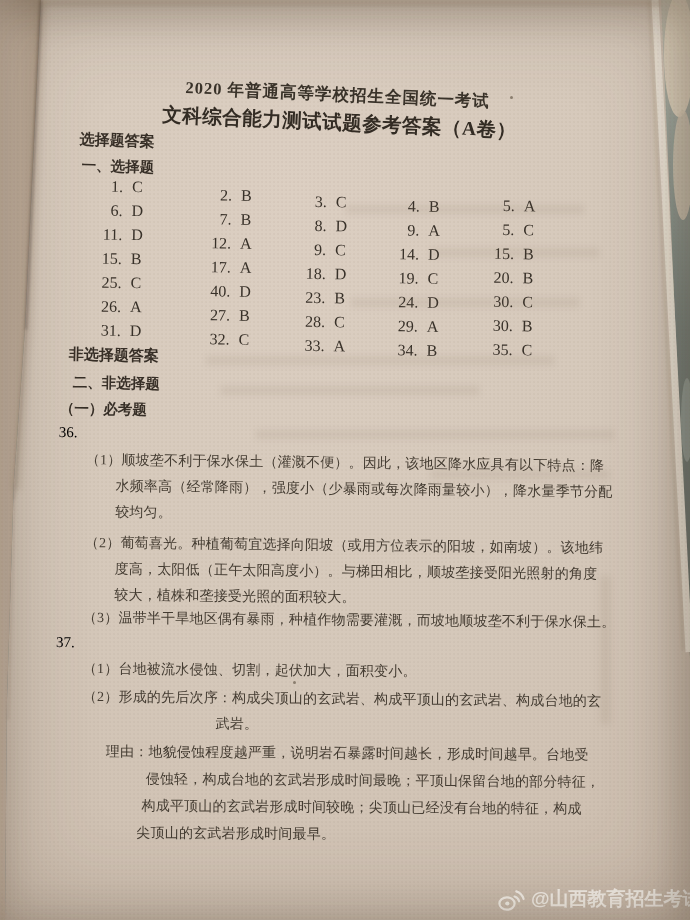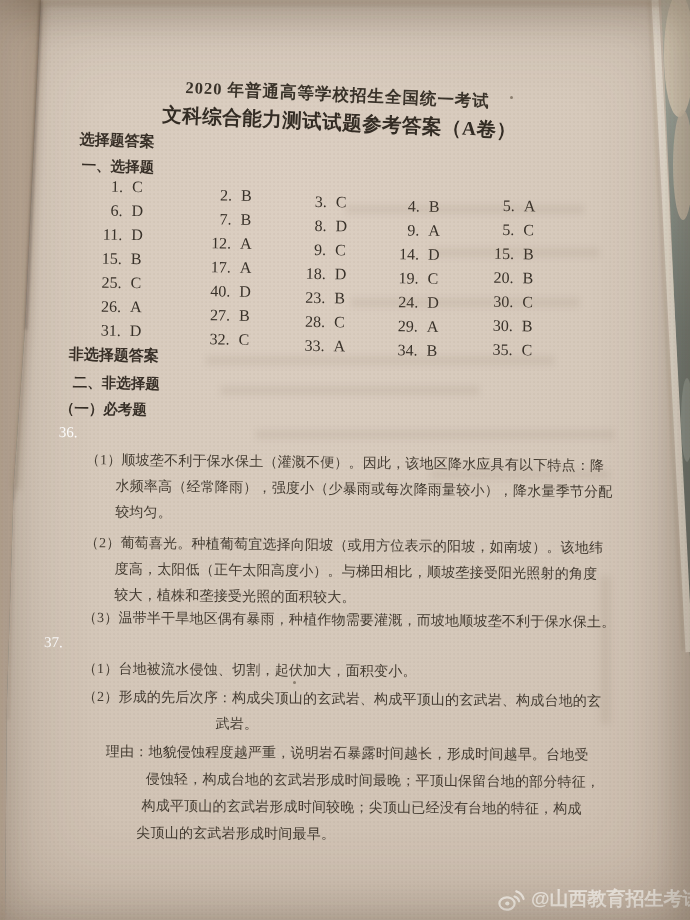--- a/index.html
+++ b/index.html
@@ -17,23 +17,23 @@
   
   .abs{position:absolute;white-space:nowrap;transform-origin:left top;}
   .t1{left:186px;top:77px;font-size:16.5px;font-weight:600;letter-spacing:1px;transform:rotate(2.6deg);color:#3a332a;}
   .t2{left:163px;top:101px;font-size:19.5px;font-weight:700;letter-spacing:0.5px;transform:rotate(2.6deg);color:#332c24;}
   .hd{font-family:"Liberation Sans","DejaVu Sans",sans-serif;font-weight:700;color:#372f27;}
   .hsel {left:80px;top:130px;font-size:15px;transform:rotate(2deg);}
   .hsel2{left:82px;top:156px;font-size:14.5px;transform:rotate(1.8deg);}
   .hns  {left:69px;top:345px;font-size:15px;transform:rotate(1.2deg);}
   .hns2 {left:73px;top:373px;font-size:14.5px;transform:rotate(1.1deg);}
   .hmand{left:60px;top:399px;font-size:14.5px;transform:rotate(1deg);}
-  .qnum{font-size:15px;color:#ffffff;}
+  .qnum{font-size:15px;color:#000000;}
   .q36{left:59px;top:424px;transform:rotate(0.8deg);}
-  .q37{left:44px;top:634px;transform:rotate(0.5deg);}
+  .q37{left:56px;top:634px;transform:rotate(0.5deg);}
 
   
   .grid{position:absolute;inset:0;transform:rotate(0.9deg);transform-origin:0 0;}
   .g-row{position:absolute;left:0;width:100%;height:22px;}
   .g-cell{position:absolute;display:inline-flex;font-size:16px;color:#383129;}
   .g-cell .n{display:inline-block;width:30px;text-align:right;}
   .g-cell .a{margin-left:9px;}
   .g-cell:nth-child(1){left:96px;}
   .g-cell:nth-child(2){left:205px;transform:translateY(7px);}
   .g-cell:nth-child(3){left:300px;transform:translateY(12px);}

